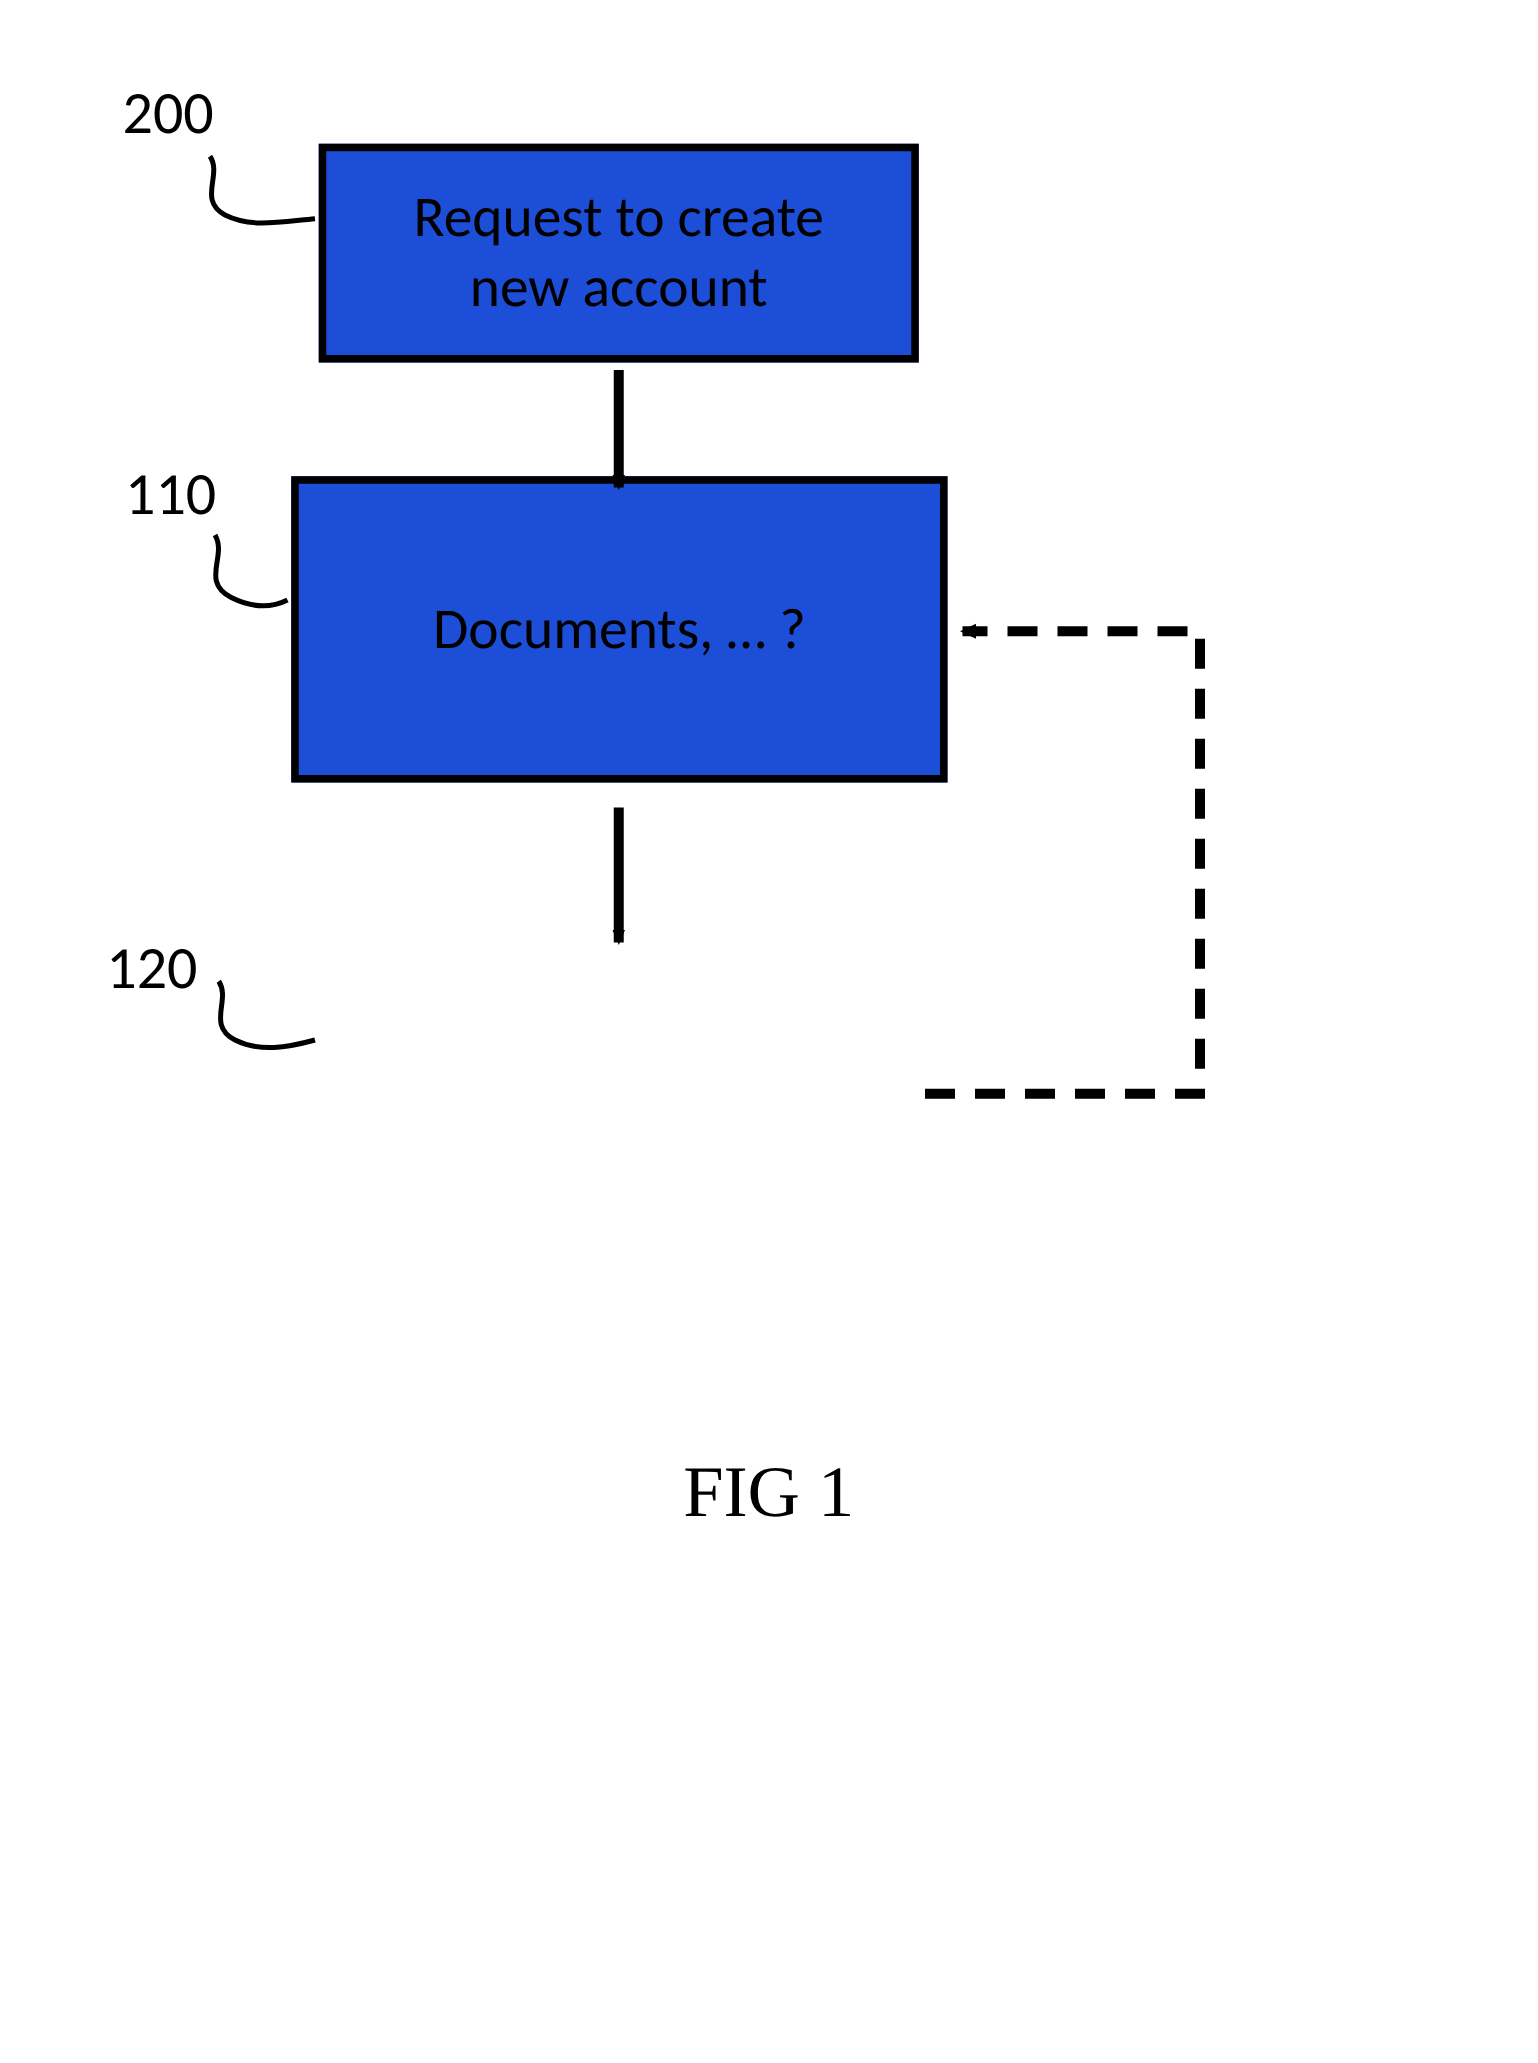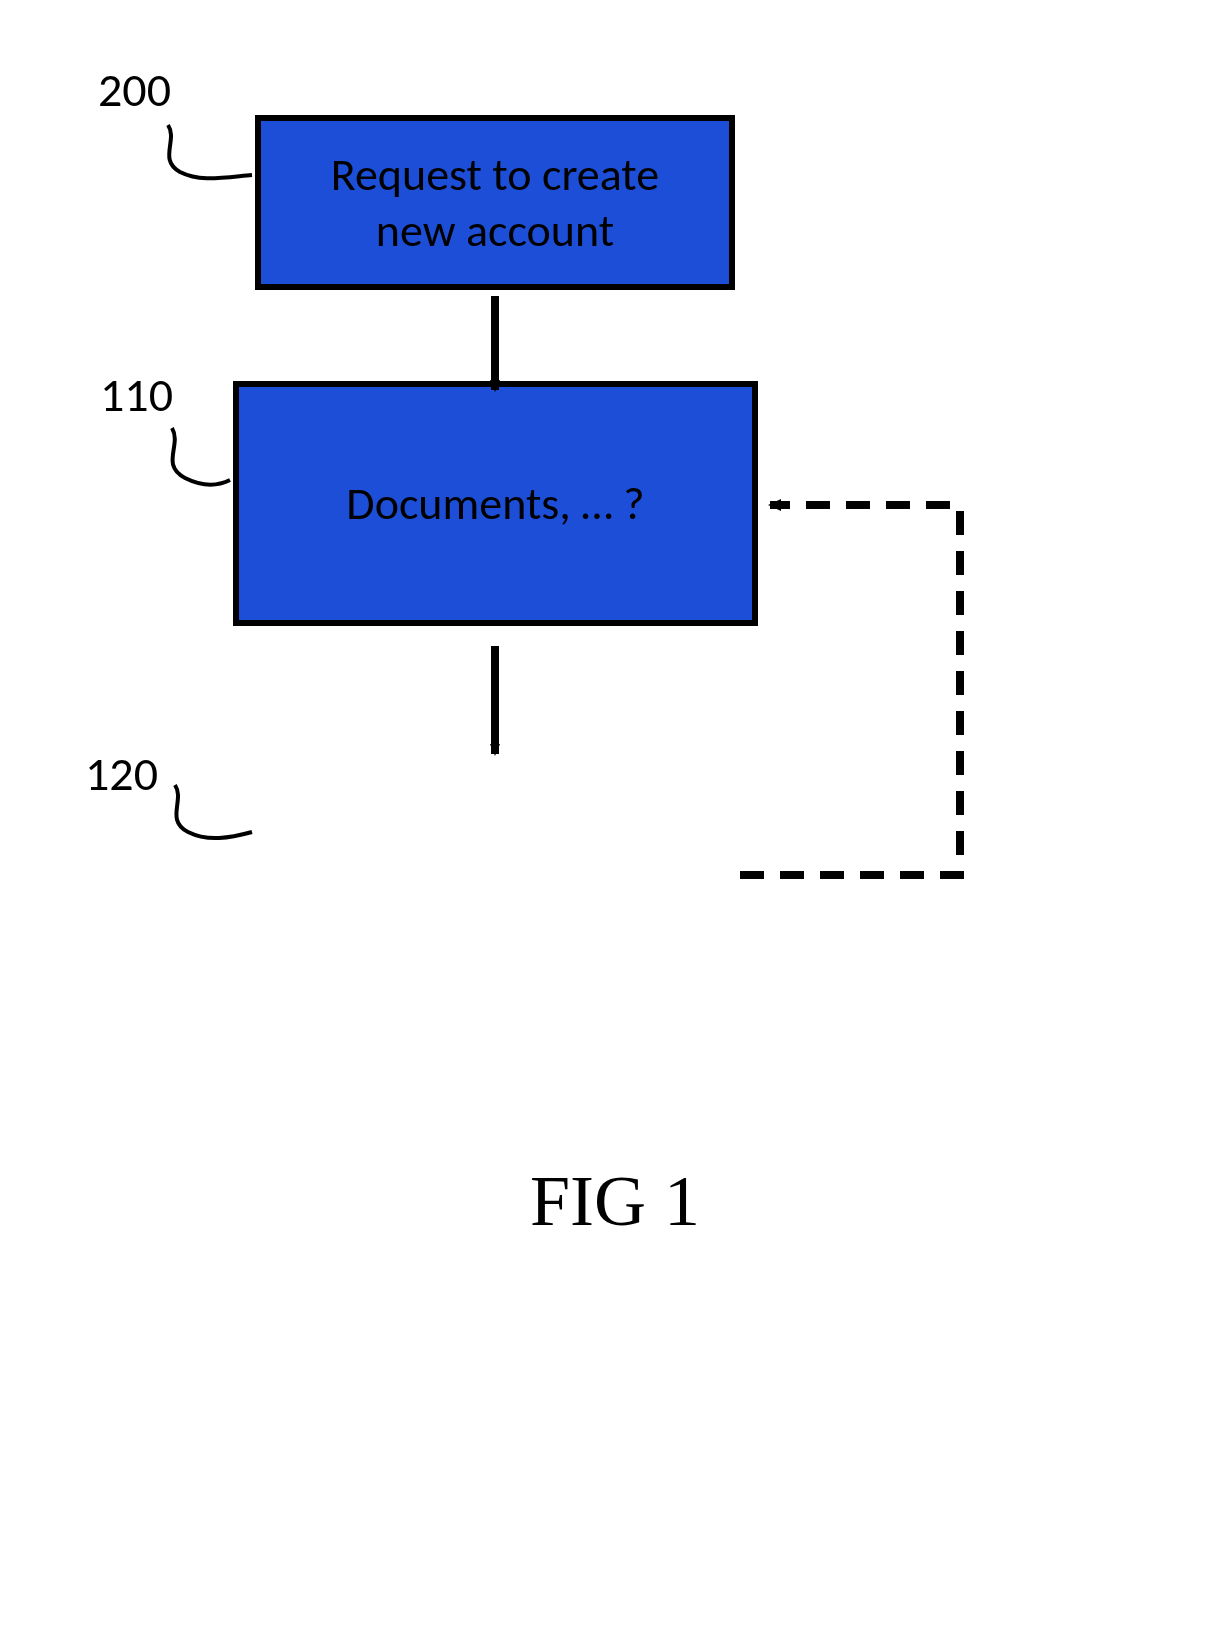--- a/index.html
+++ b/index.html
@@ -31,21 +31,21 @@
     text-align: center;
     font-size: 46px;
     line-height: 1.2;
     padding: 10px 18px;
     box-sizing: border-box;
   }
   .caption {
     position: absolute;
     text-align: center;
     font-family: "Times New Roman", Times, serif;
-    font-size: 72px;
+    font-size: 58px;
   }
   svg.overlay {
     position: absolute;
     left: 0;
     top: 0;
     width: 1230px;
     height: 1650px;
     pointer-events: none;
   }
 </style>

